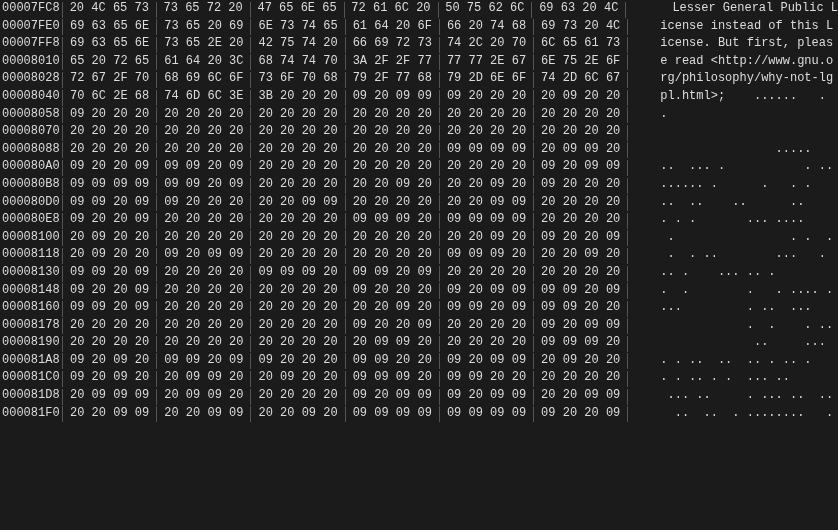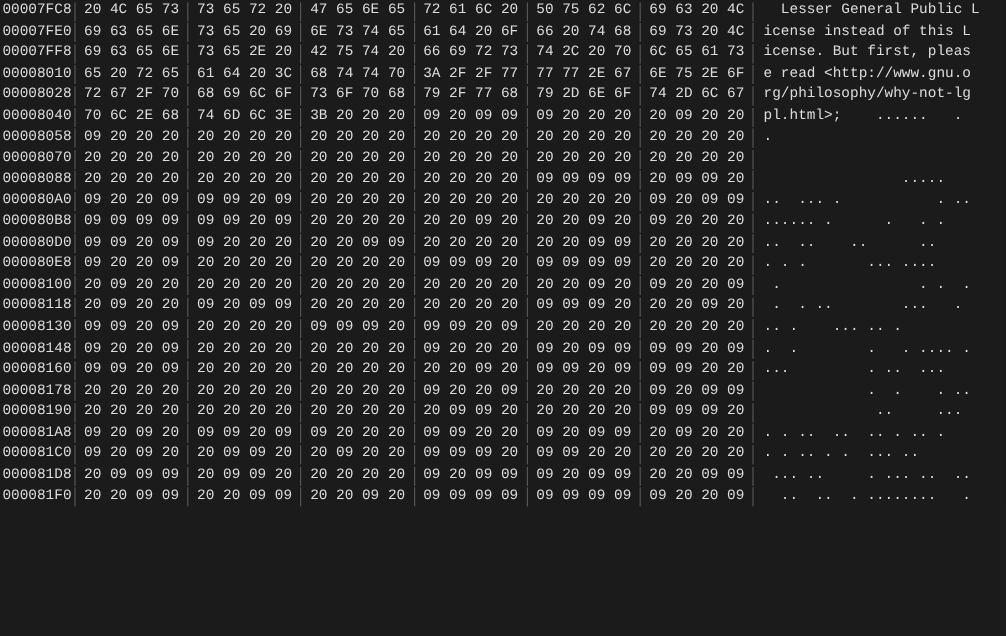--- a/index.html
+++ b/index.html
@@ -39,18 +39,19 @@
     width: 1px;
     height: 16px;
     background: #555;
     margin: 0 0px;
     vertical-align: middle;
   }
   .ascii {
     padding-left: 8px;
     flex: 1 1 auto;
     white-space: pre;
+    margin-left: 24px;
   }
 </style>
 </head>
 <body>
 
 <div class="hexdump" id="dump"><div class="row"><span class="offset">00007FC8</span><span class="sep"></span><span class="hexgroup">20 4C 65 73</span><span class="sep"></span><span class="hexgroup">73 65 72 20</span><span class="sep"></span><span class="hexgroup">47 65 6E 65</span><span class="sep"></span><span class="hexgroup">72 61 6C 20</span><span class="sep"></span><span class="hexgroup">50 75 62 6C</span><span class="sep"></span><span class="hexgroup">69 63 20 4C</span><span class="sep"></span><span class="ascii">  Lesser General Public L</span></div><div class="row"><span class="offset">00007FE0</span><span class="sep"></span><span class="hexgroup">69 63 65 6E</span><span class="sep"></span><span class="hexgroup">73 65 20 69</span><span class="sep"></span><span class="hexgroup">6E 73 74 65</span><span class="sep"></span><span class="hexgroup">61 64 20 6F</span><span class="sep"></span><span class="hexgroup">66 20 74 68</span><span class="sep"></span><span class="hexgroup">69 73 20 4C</span><span class="sep"></span><span class="ascii">icense instead of this L</span></div><div class="row"><span class="offset">00007FF8</span><span class="sep"></span><span class="hexgroup">69 63 65 6E</span><span class="sep"></span><span class="hexgroup">73 65 2E 20</span><span class="sep"></span><span class="hexgroup">42 75 74 20</span><span class="sep"></span><span class="hexgroup">66 69 72 73</span><span class="sep"></span><span class="hexgroup">74 2C 20 70</span><span class="sep"></span><span class="hexgroup">6C 65 61 73</span><span class="sep"></span><span class="ascii">icense. But first, pleas</span></div><div class="row"><span class="offset">00008010</span><span class="sep"></span><span class="hexgroup">65 20 72 65</span><span class="sep"></span><span class="hexgroup">61 64 20 3C</span><span class="sep"></span><span class="hexgroup">68 74 74 70</span><span class="sep"></span><span class="hexgroup">3A 2F 2F 77</span><span class="sep"></span><span class="hexgroup">77 77 2E 67</span><span class="sep"></span><span class="hexgroup">6E 75 2E 6F</span><span class="sep"></span><span class="ascii">e read &lt;http://www.gnu.o</span></div><div class="row"><span class="offset">00008028</span><span class="sep"></span><span class="hexgroup">72 67 2F 70</span><span class="sep"></span><span class="hexgroup">68 69 6C 6F</span><span class="sep"></span><span class="hexgroup">73 6F 70 68</span><span class="sep"></span><span class="hexgroup">79 2F 77 68</span><span class="sep"></span><span class="hexgroup">79 2D 6E 6F</span><span class="sep"></span><span class="hexgroup">74 2D 6C 67</span><span class="sep"></span><span class="ascii">rg/philosophy/why-not-lg</span></div><div class="row"><span class="offset">00008040</span><span class="sep"></span><span class="hexgroup">70 6C 2E 68</span><span class="sep"></span><span class="hexgroup">74 6D 6C 3E</span><span class="sep"></span><span class="hexgroup">3B 20 20 20</span><span class="sep"></span><span class="hexgroup">09 20 09 09</span><span class="sep"></span><span class="hexgroup">09 20 20 20</span><span class="sep"></span><span class="hexgroup">20 09 20 20</span><span class="sep"></span><span class="ascii">pl.html&gt;;    ......   . </span></div><div class="row"><span class="offset">00008058</span><span class="sep"></span><span class="hexgroup">09 20 20 20</span><span class="sep"></span><span class="hexgroup">20 20 20 20</span><span class="sep"></span><span class="hexgroup">20 20 20 20</span><span class="sep"></span><span class="hexgroup">20 20 20 20</span><span class="sep"></span><span class="hexgroup">20 20 20 20</span><span class="sep"></span><span class="hexgroup">20 20 20 20</span><span class="sep"></span><span class="ascii">.                       </span></div><div class="row"><span class="offset">00008070</span><span class="sep"></span><span class="hexgroup">20 20 20 20</span><span class="sep"></span><span class="hexgroup">20 20 20 20</span><span class="sep"></span><span class="hexgroup">20 20 20 20</span><span class="sep"></span><span class="hexgroup">20 20 20 20</span><span class="sep"></span><span class="hexgroup">20 20 20 20</span><span class="sep"></span><span class="hexgroup">20 20 20 20</span><span class="sep"></span><span class="ascii">                        </span></div><div class="row"><span class="offset">00008088</span><span class="sep"></span><span class="hexgroup">20 20 20 20</span><span class="sep"></span><span class="hexgroup">20 20 20 20</span><span class="sep"></span><span class="hexgroup">20 20 20 20</span><span class="sep"></span><span class="hexgroup">20 20 20 20</span><span class="sep"></span><span class="hexgroup">09 09 09 09</span><span class="sep"></span><span class="hexgroup">20 09 09 20</span><span class="sep"></span><span class="ascii">                .....   </span></div><div class="row"><span class="offset">000080A0</span><span class="sep"></span><span class="hexgroup">09 20 20 09</span><span class="sep"></span><span class="hexgroup">09 09 20 09</span><span class="sep"></span><span class="hexgroup">20 20 20 20</span><span class="sep"></span><span class="hexgroup">20 20 20 20</span><span class="sep"></span><span class="hexgroup">20 20 20 20</span><span class="sep"></span><span class="hexgroup">09 20 09 09</span><span class="sep"></span><span class="ascii">..  ... .           . ..</span></div><div class="row"><span class="offset">000080B8</span><span class="sep"></span><span class="hexgroup">09 09 09 09</span><span class="sep"></span><span class="hexgroup">09 09 20 09</span><span class="sep"></span><span class="hexgroup">20 20 20 20</span><span class="sep"></span><span class="hexgroup">20 20 09 20</span><span class="sep"></span><span class="hexgroup">20 20 09 20</span><span class="sep"></span><span class="hexgroup">09 20 20 20</span><span class="sep"></span><span class="ascii">...... .      .   . .   </span></div><div class="row"><span class="offset">000080D0</span><span class="sep"></span><span class="hexgroup">09 09 20 09</span><span class="sep"></span><span class="hexgroup">09 20 20 20</span><span class="sep"></span><span class="hexgroup">20 20 09 09</span><span class="sep"></span><span class="hexgroup">20 20 20 20</span><span class="sep"></span><span class="hexgroup">20 20 09 09</span><span class="sep"></span><span class="hexgroup">20 20 20 20</span><span class="sep"></span><span class="ascii">..  ..    ..      ..    </span></div><div class="row"><span class="offset">000080E8</span><span class="sep"></span><span class="hexgroup">09 20 20 09</span><span class="sep"></span><span class="hexgroup">20 20 20 20</span><span class="sep"></span><span class="hexgroup">20 20 20 20</span><span class="sep"></span><span class="hexgroup">09 09 09 20</span><span class="sep"></span><span class="hexgroup">09 09 09 09</span><span class="sep"></span><span class="hexgroup">20 20 20 20</span><span class="sep"></span><span class="ascii">. . .       ... ....    </span></div><div class="row"><span class="offset">00008100</span><span class="sep"></span><span class="hexgroup">20 09 20 20</span><span class="sep"></span><span class="hexgroup">20 20 20 20</span><span class="sep"></span><span class="hexgroup">20 20 20 20</span><span class="sep"></span><span class="hexgroup">20 20 20 20</span><span class="sep"></span><span class="hexgroup">20 20 09 20</span><span class="sep"></span><span class="hexgroup">09 20 20 09</span><span class="sep"></span><span class="ascii"> .                . .  .</span></div><div class="row"><span class="offset">00008118</span><span class="sep"></span><span class="hexgroup">20 09 20 20</span><span class="sep"></span><span class="hexgroup">09 20 09 09</span><span class="sep"></span><span class="hexgroup">20 20 20 20</span><span class="sep"></span><span class="hexgroup">20 20 20 20</span><span class="sep"></span><span class="hexgroup">09 09 09 20</span><span class="sep"></span><span class="hexgroup">20 20 09 20</span><span class="sep"></span><span class="ascii"> .  . ..        ...   . </span></div><div class="row"><span class="offset">00008130</span><span class="sep"></span><span class="hexgroup">09 09 20 09</span><span class="sep"></span><span class="hexgroup">20 20 20 20</span><span class="sep"></span><span class="hexgroup">09 09 09 20</span><span class="sep"></span><span class="hexgroup">09 09 20 09</span><span class="sep"></span><span class="hexgroup">20 20 20 20</span><span class="sep"></span><span class="hexgroup">20 20 20 20</span><span class="sep"></span><span class="ascii">.. .    ... .. .        </span></div><div class="row"><span class="offset">00008148</span><span class="sep"></span><span class="hexgroup">09 20 20 09</span><span class="sep"></span><span class="hexgroup">20 20 20 20</span><span class="sep"></span><span class="hexgroup">20 20 20 20</span><span class="sep"></span><span class="hexgroup">09 20 20 20</span><span class="sep"></span><span class="hexgroup">09 20 09 09</span><span class="sep"></span><span class="hexgroup">09 09 20 09</span><span class="sep"></span><span class="ascii">.  .        .   . .... .</span></div><div class="row"><span class="offset">00008160</span><span class="sep"></span><span class="hexgroup">09 09 20 09</span><span class="sep"></span><span class="hexgroup">20 20 20 20</span><span class="sep"></span><span class="hexgroup">20 20 20 20</span><span class="sep"></span><span class="hexgroup">20 20 09 20</span><span class="sep"></span><span class="hexgroup">09 09 20 09</span><span class="sep"></span><span class="hexgroup">09 09 20 20</span><span class="sep"></span><span class="ascii">...         . ..  ...   </span></div><div class="row"><span class="offset">00008178</span><span class="sep"></span><span class="hexgroup">20 20 20 20</span><span class="sep"></span><span class="hexgroup">20 20 20 20</span><span class="sep"></span><span class="hexgroup">20 20 20 20</span><span class="sep"></span><span class="hexgroup">09 20 20 09</span><span class="sep"></span><span class="hexgroup">20 20 20 20</span><span class="sep"></span><span class="hexgroup">09 20 09 09</span><span class="sep"></span><span class="ascii">            .  .    . ..</span></div><div class="row"><span class="offset">00008190</span><span class="sep"></span><span class="hexgroup">20 20 20 20</span><span class="sep"></span><span class="hexgroup">20 20 20 20</span><span class="sep"></span><span class="hexgroup">20 20 20 20</span><span class="sep"></span><span class="hexgroup">20 09 09 20</span><span class="sep"></span><span class="hexgroup">20 20 20 20</span><span class="sep"></span><span class="hexgroup">09 09 09 20</span><span class="sep"></span><span class="ascii">             ..     ... </span></div><div class="row"><span class="offset">000081A8</span><span class="sep"></span><span class="hexgroup">09 20 09 20</span><span class="sep"></span><span class="hexgroup">09 09 20 09</span><span class="sep"></span><span class="hexgroup">09 20 20 20</span><span class="sep"></span><span class="hexgroup">09 09 20 20</span><span class="sep"></span><span class="hexgroup">09 20 09 09</span><span class="sep"></span><span class="hexgroup">20 09 20 20</span><span class="sep"></span><span class="ascii">. . ..  ..  .. . .. .   </span></div><div class="row"><span class="offset">000081C0</span><span class="sep"></span><span class="hexgroup">09 20 09 20</span><span class="sep"></span><span class="hexgroup">20 09 09 20</span><span class="sep"></span><span class="hexgroup">20 09 20 20</span><span class="sep"></span><span class="hexgroup">09 09 09 20</span><span class="sep"></span><span class="hexgroup">09 09 20 20</span><span class="sep"></span><span class="hexgroup">20 20 20 20</span><span class="sep"></span><span class="ascii">. . .. . .  ... ..      </span></div><div class="row"><span class="offset">000081D8</span><span class="sep"></span><span class="hexgroup">20 09 09 09</span><span class="sep"></span><span class="hexgroup">20 09 09 20</span><span class="sep"></span><span class="hexgroup">20 20 20 20</span><span class="sep"></span><span class="hexgroup">09 20 09 09</span><span class="sep"></span><span class="hexgroup">09 20 09 09</span><span class="sep"></span><span class="hexgroup">20 20 09 09</span><span class="sep"></span><span class="ascii"> ... ..     . ... ..  ..</span></div><div class="row"><span class="offset">000081F0</span><span class="sep"></span><span class="hexgroup">20 20 09 09</span><span class="sep"></span><span class="hexgroup">20 20 09 09</span><span class="sep"></span><span class="hexgroup">20 20 09 20</span><span class="sep"></span><span class="hexgroup">09 09 09 09</span><span class="sep"></span><span class="hexgroup">09 09 09 09</span><span class="sep"></span><span class="hexgroup">09 20 20 09</span><span class="sep"></span><span class="ascii">  ..  ..  . ........   .</span></div></div>
 
 </body></html>

